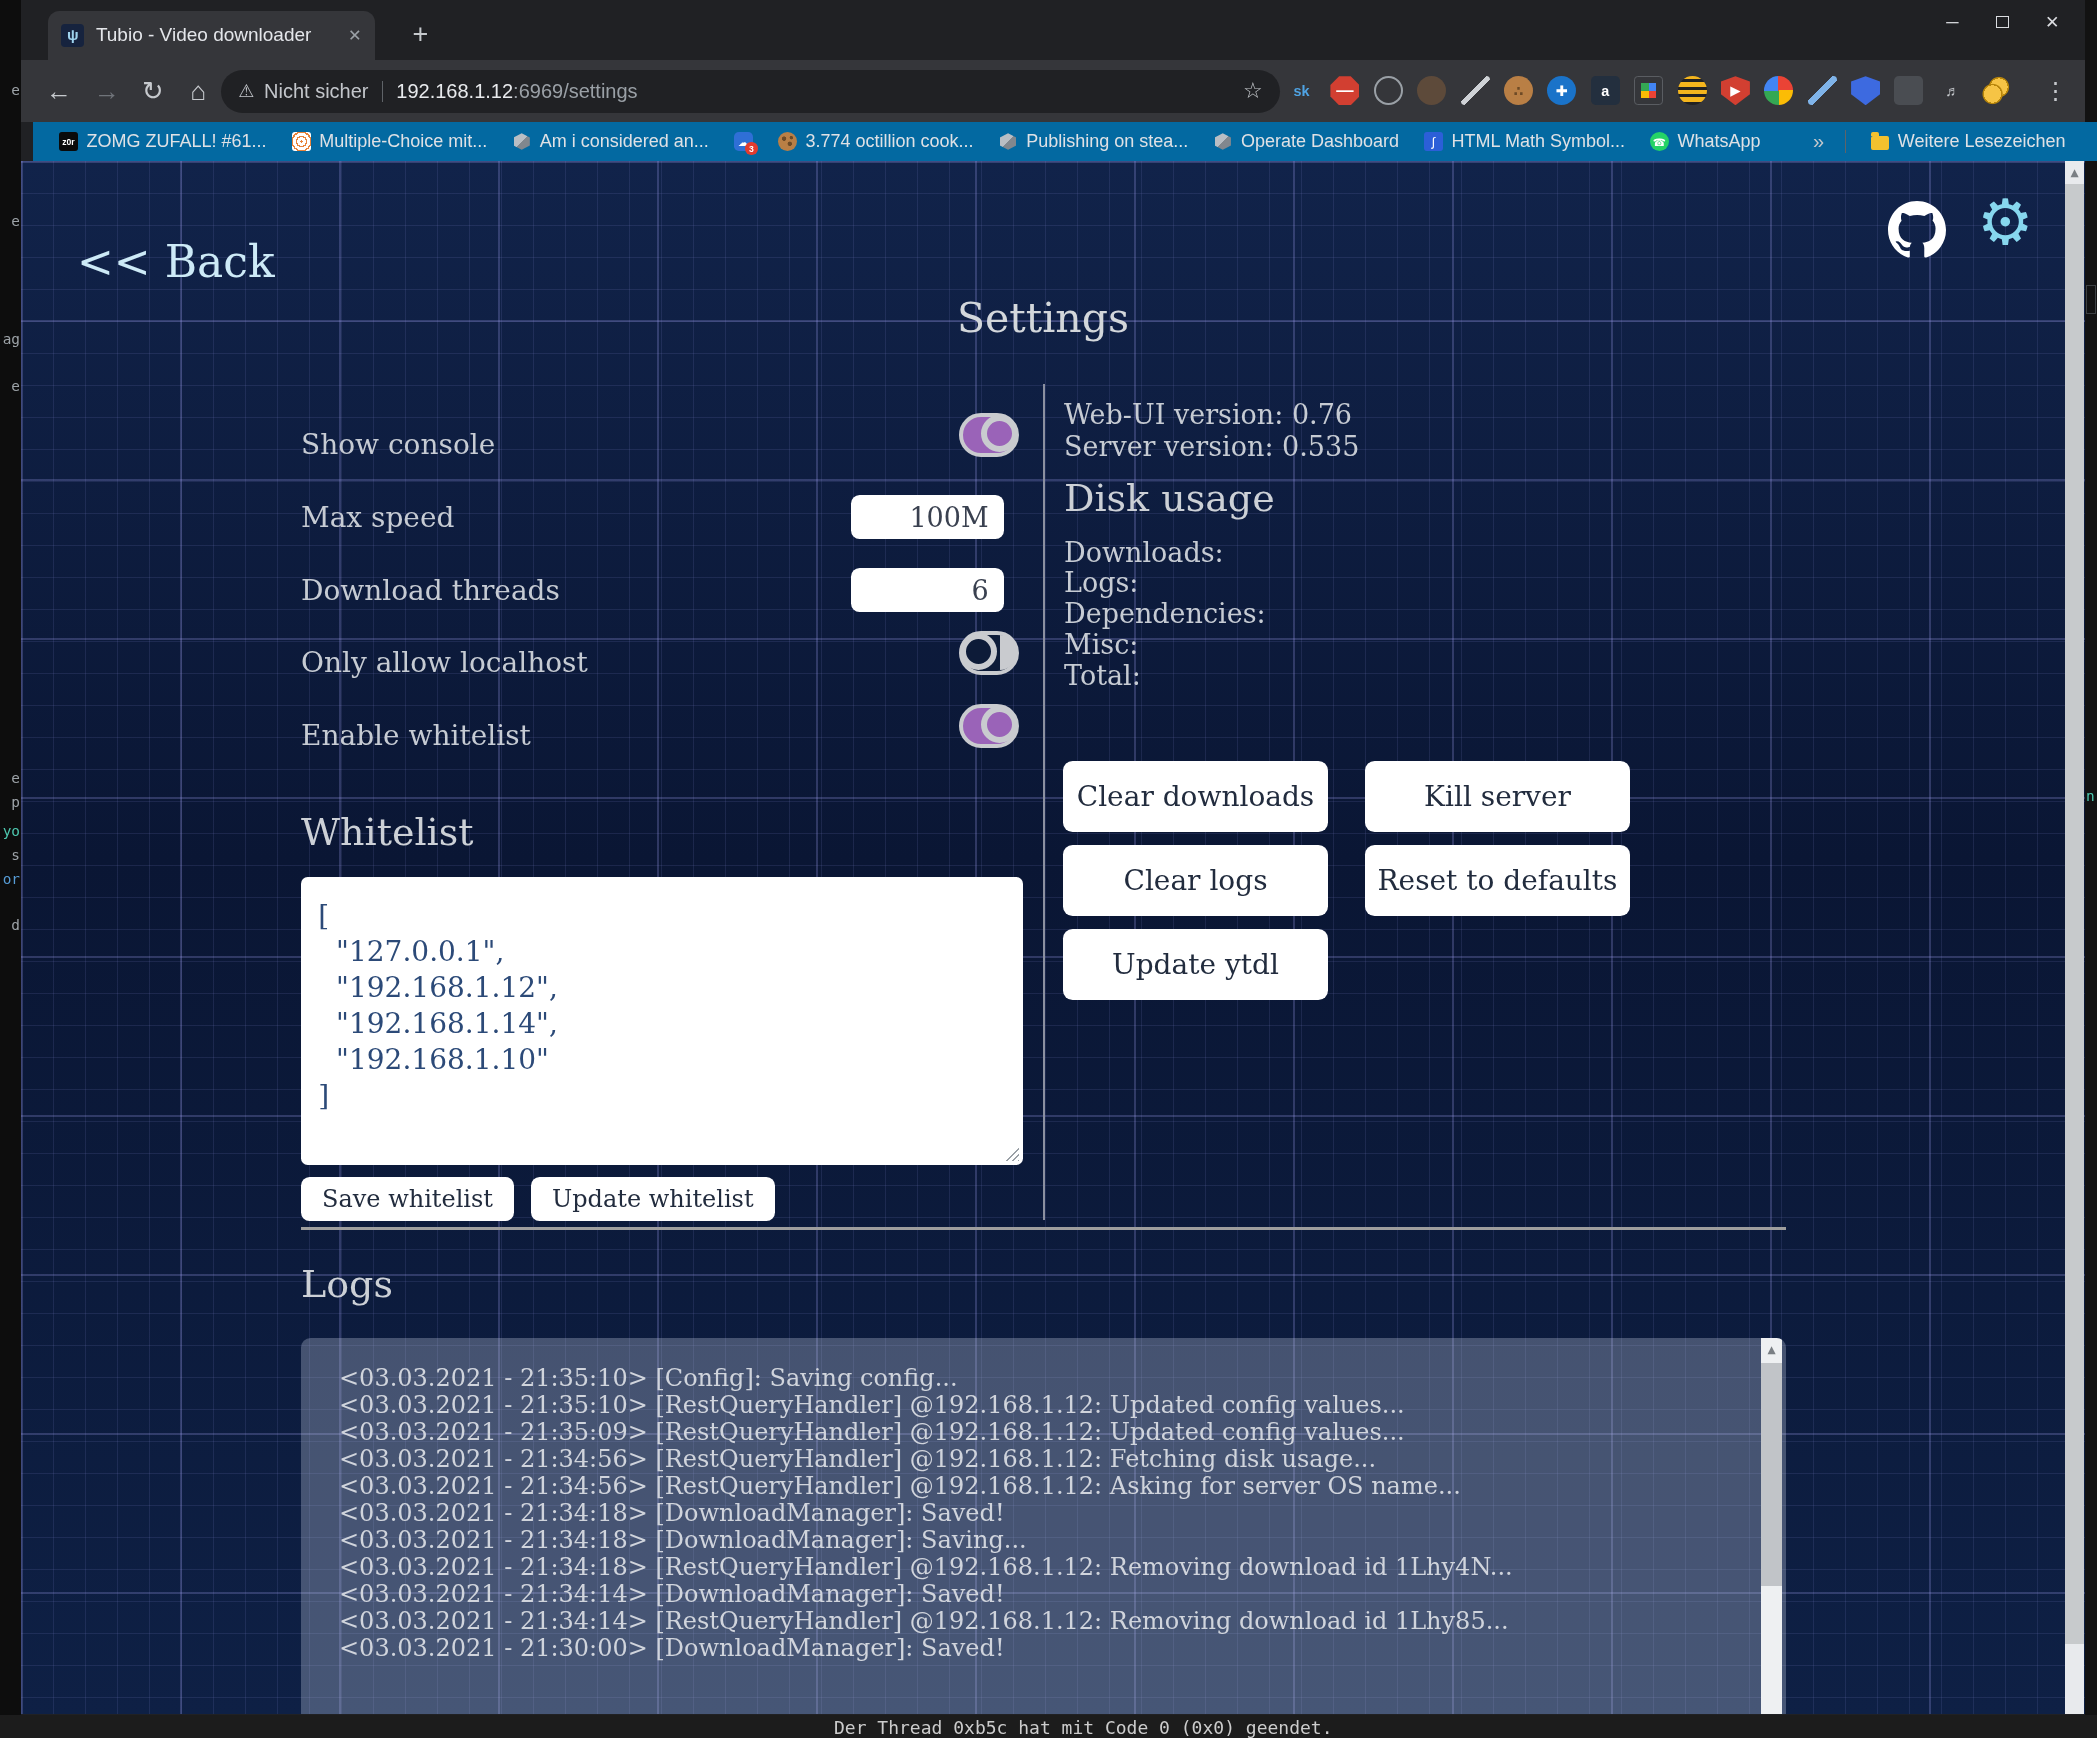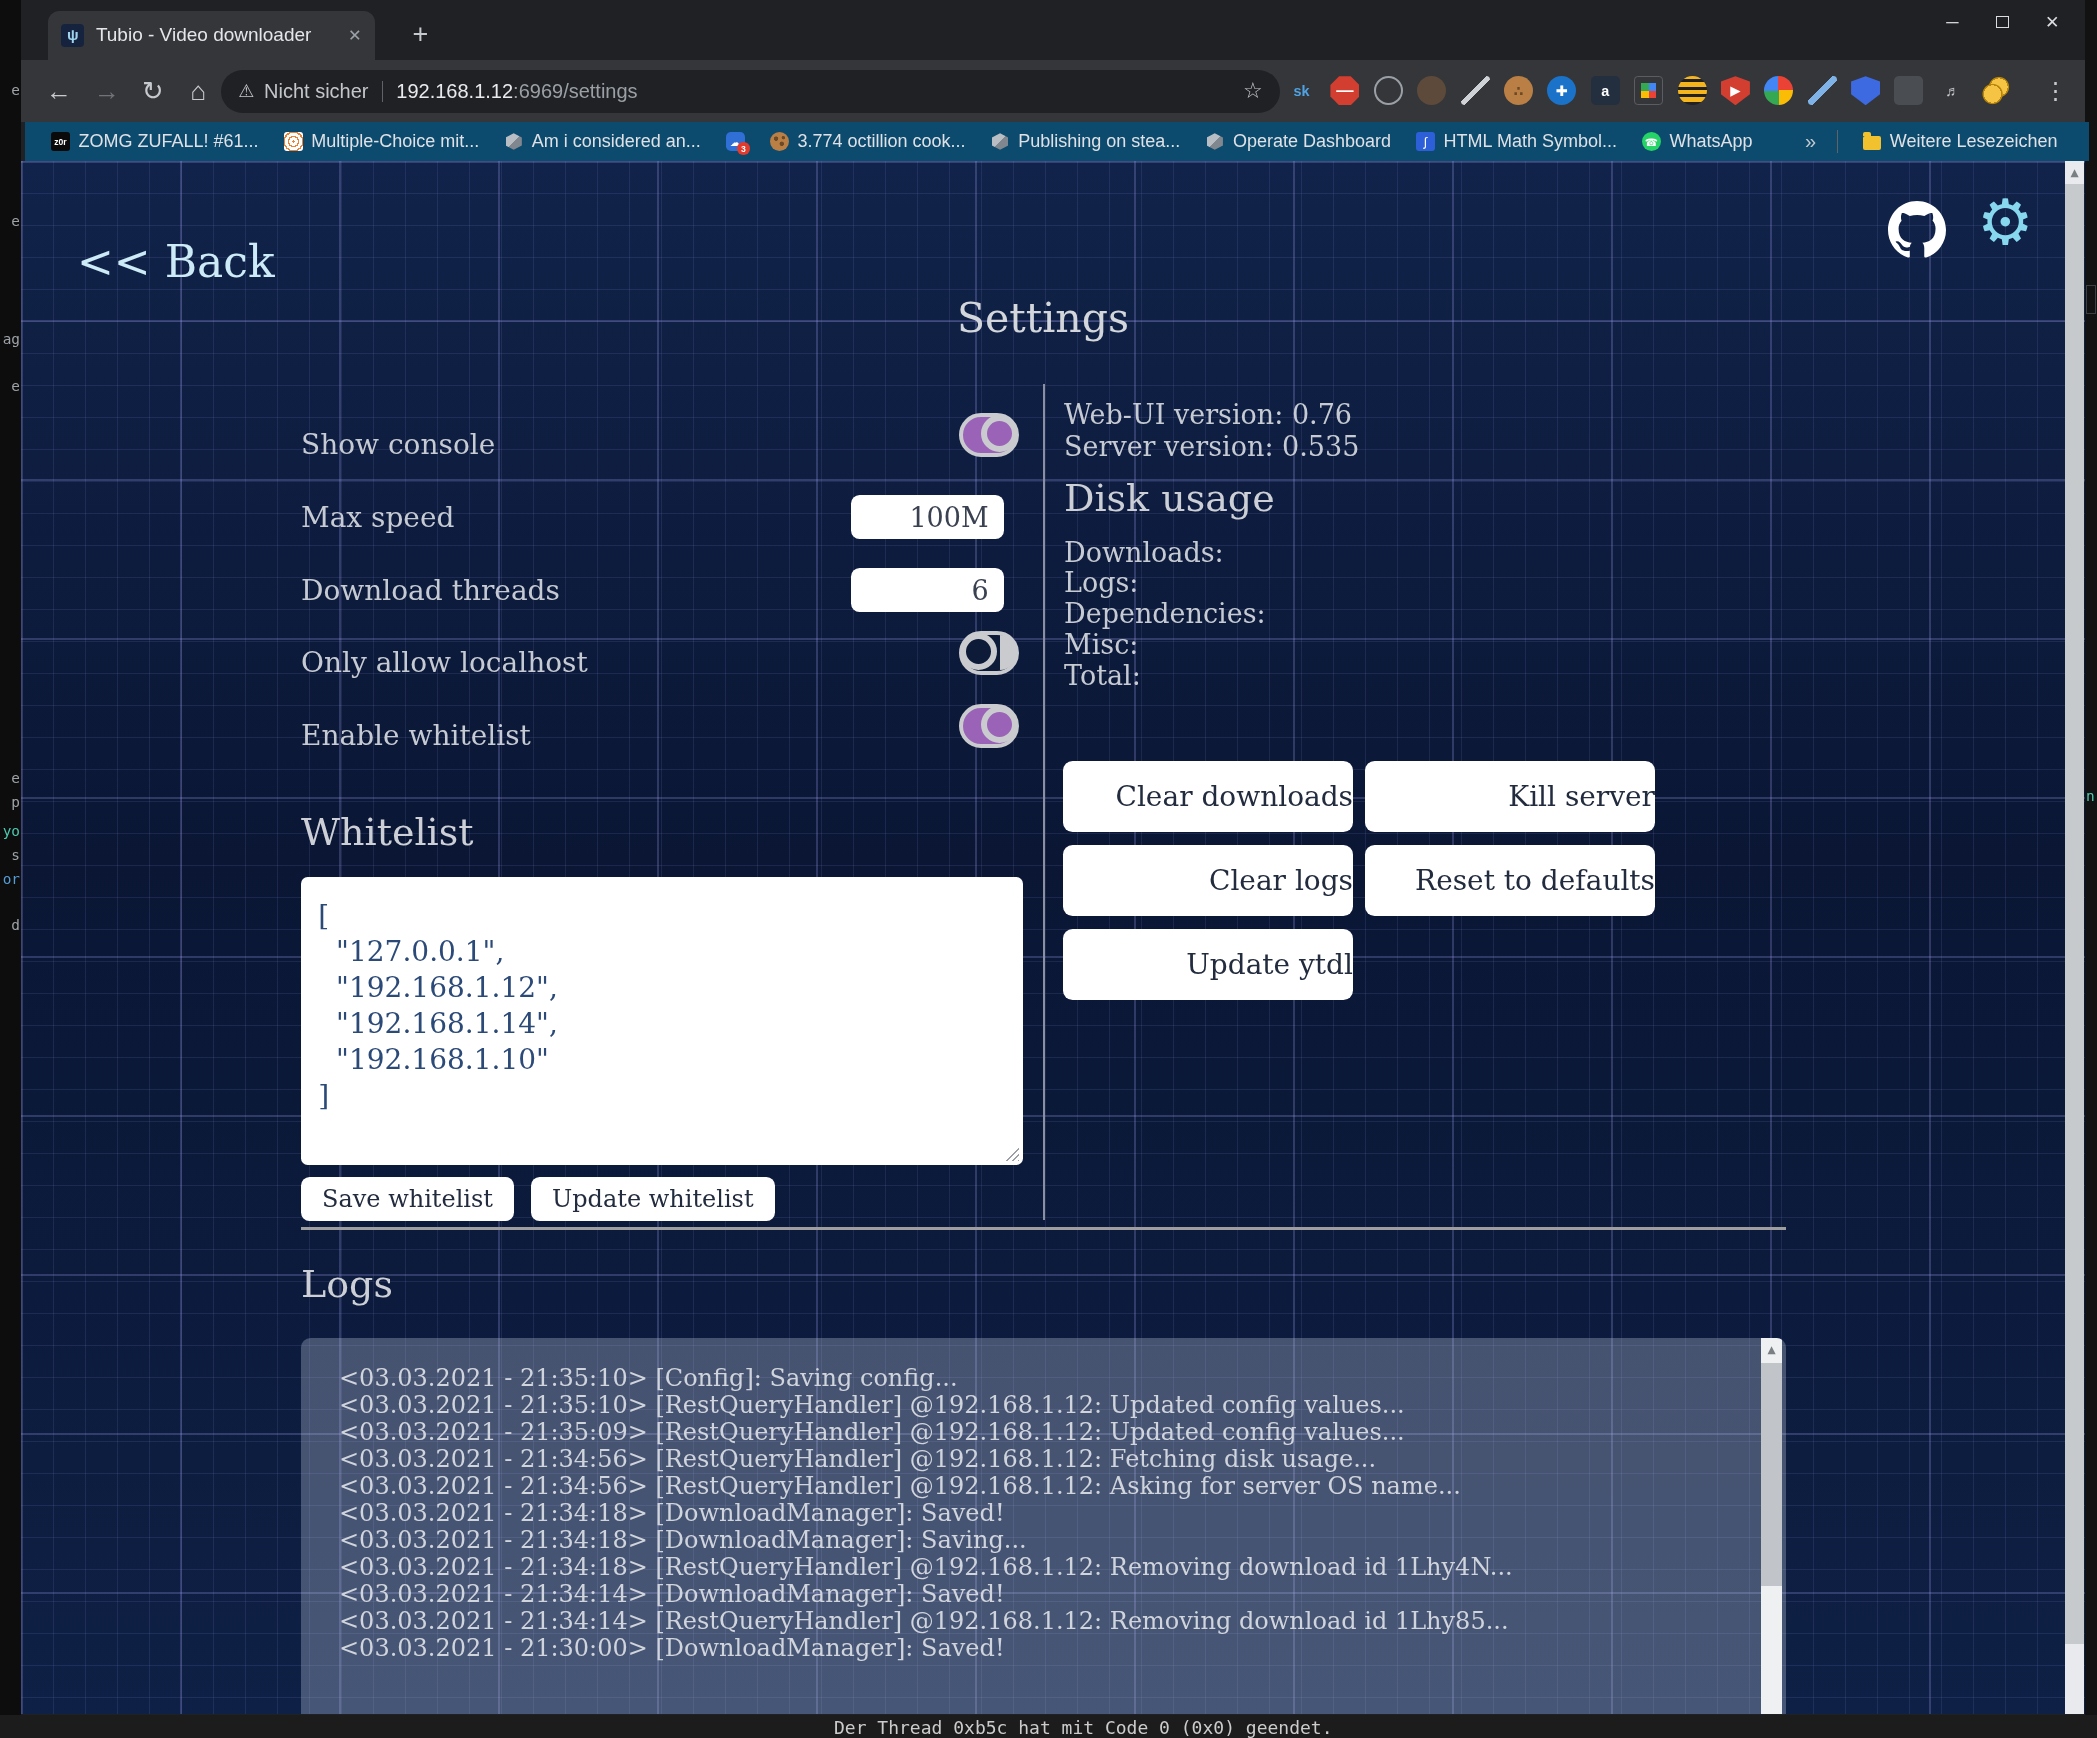--- a/index.html
+++ b/index.html
@@ -51,21 +51,21 @@
   .ext.shield { clip-path:polygon(50% 0,100% 18%,100% 62%,50% 100%,0 62%,0 18%); font-size:13.4px; }
   .ext.ninja { border-radius:50%; background-image:radial-gradient(circle at 35% 50%,#fff 1.9px,transparent 2.9px),radial-gradient(circle at 65% 50%,#fff 1.9px,transparent 2.9px),linear-gradient(transparent 38%,#20242b 38%,#20242b 64%,transparent 64%); }
   .ext.bee { border-radius:50%; background-image:repeating-linear-gradient(0deg,#222 0 2.9px,#f4b51d 2.9px 7.7px); }
   .ext.google { border-radius:50%; background:conic-gradient(#ea4335 0 25%,#fbbc05 0 50%,#34a853 0 75%,#4285f4 0); }
   .ext.photos { background-image:conic-gradient(#4285f4 0 25%,#ea4335 0 50%,#fbbc05 0 75%,#34a853 0); background-size:15.4px 15.4px; background-position:center; background-repeat:no-repeat; border:1px solid #5a5d62; }
   .ext.scalpel { background-image:linear-gradient(135deg,transparent 44%,#cfd2d6 44%,#cfd2d6 56%,transparent 56%); }
   .ext.syringe { background-image:linear-gradient(135deg,transparent 42%,#7fb3e8 42%,#7fb3e8 58%,transparent 58%); }
   .ext.coins { background-image:radial-gradient(circle at 40% 62%,#f6c445 0 8.6px,#b8860b 8.6px 9.6px,transparent 10.6px),radial-gradient(circle at 62% 38%,#f6c445 0 8.6px,#b8860b 8.6px 9.6px,transparent 10.6px); }
   .menu3 { position:absolute; left:2017px; top:13.4px; width:35px; height:35px; color:#c6c9cd; font-size:24px; text-align:center; line-height:35px; }
 
-  .bookbar { position:absolute; left:4px; top:122px; width:100%; height:39px; background:#0c4a6e; display:flex; align-items:center; padding:0 19px 0 13.4px; }
+  .bookbar { position:absolute; left:12px; top:122px; width:100%; height:39px; background:#0369a1; display:flex; align-items:center; padding:0 19px 0 13.4px; }
   .bm { display:flex; align-items:center; gap:8.6px; padding:2.9px 12.5px; color:#dfe1e5; font-size:18px; white-space:nowrap; }
   .bm-right { margin-left:auto; display:flex; align-items:center; gap:3.8px; }
   .chev { color:#c6c9cd; font-size:20px; padding:0 9.6px; }
   .bm-sep { width:1px; height:23px; background:#5f6368; margin:0 7.7px; }
   .bi { width:19px; height:19px; flex:0 0 auto; display:flex; align-items:center; justify-content:center; }
   .bi-z0r { background:#0a0a0a; border-radius:2.9px; color:#fff; font-size:8.6px; font-weight:bold; }
   .bi-spiral { background:repeating-radial-gradient(circle at 50% 50%,#e8833a 0 1.4px,#fff 1.4px 4.3px); border-radius:2.9px; }
   .bi-cube { width:16.3px; height:16.3px; background:linear-gradient(135deg,#b9bec4 0 50%,#81878e 50%); clip-path:polygon(50% 0,100% 25%,100% 75%,50% 100%,0 75%,0 25%); }
   .bi-app3 { background:#2f6fd6; border-radius:4.8px; position:relative; color:#fff; font-size:10.6px; }
   .bi-app3 .badge { position:absolute; right:-4.8px; bottom:-3.8px; width:12.5px; height:12.5px; background:#e23b2e; border-radius:50%; color:#fff; font-size:8.6px; font-weight:bold; display:flex; align-items:center; justify-content:center; }
@@ -98,21 +98,21 @@
   .toggle.off .knob { left:-2.9px; }
   .toggle.off::after { content:""; position:absolute; right:-1px; top:0px; width:16.3px; height:35px; background:#c9cbcf; border-radius:0 17.3px 17.3px 0; }
 
   .val-input { position:absolute; left:830px; width:153px; height:44px; background:#fff; border:none; border-radius:8.6px; text-align:right; padding:0 15.4px; font-family:"DejaVu Serif",serif; font-size:27px; color:#3a4150; }
 
   .sec-heading { position:absolute; font-size:38px; color:#ccd0d6; }
   .wl-textarea { position:absolute; left:280px; top:716px; width:722px; height:288px; background:#fff; border:none; border-radius:6.7px; padding:21px 17.3px 0 17.3px; font-family:"DejaVu Serif",serif; font-size:28px; line-height:36px; color:#2c4a78; white-space:pre; resize:none; overflow:hidden; }
   .wl-resize { position:absolute; left:983px; top:985px; width:15.4px; height:15.4px; background:repeating-linear-gradient(135deg,transparent 0 2.9px,#9aa0a6 2.9px 4.3px); clip-path:polygon(100% 0,100% 100%,0 100%); }
   .btn { background:#fff; border:none; border-radius:9.6px; font-family:"DejaVu Serif",serif; color:#222c3e; }
   .btn-small { position:absolute; top:1016px; height:44px; font-size:24px; padding:0 21px; border-radius:8.6px; }
-  .btn-big { position:absolute; width:290px; height:71px; font-size:28px;text-align:right; }
+  .btn-big { position:absolute; width:265px; height:71px; font-size:28px; }
 
   .vdiv { position:absolute; left:1022px; top:223px; width:1.9px; height:836px; background:#8b90a0; }
   .hdiv { position:absolute; left:280px; top:1066px; width:1485px; height:2.9px; background:#9e9e9e; }
 
   .version-line { position:absolute; left:1043px; font-size:27px; color:#c6cbd3; }
   .disk-row { position:absolute; left:1043px; font-size:27px; color:#c6cbd3; }
 
   .logs-panel { position:absolute; left:280px; top:1177px; width:1485px; height:377px; background:rgba(203,213,233,0.30); border-radius:9.6px 9.6px 0 0; overflow:hidden; }
   .logs-text { position:absolute; left:38px; top:27px; font-size:24px; line-height:27px; color:#d0d4dc; white-space:nowrap; }
   .sbar { position:absolute; background:#eef0f2; }

